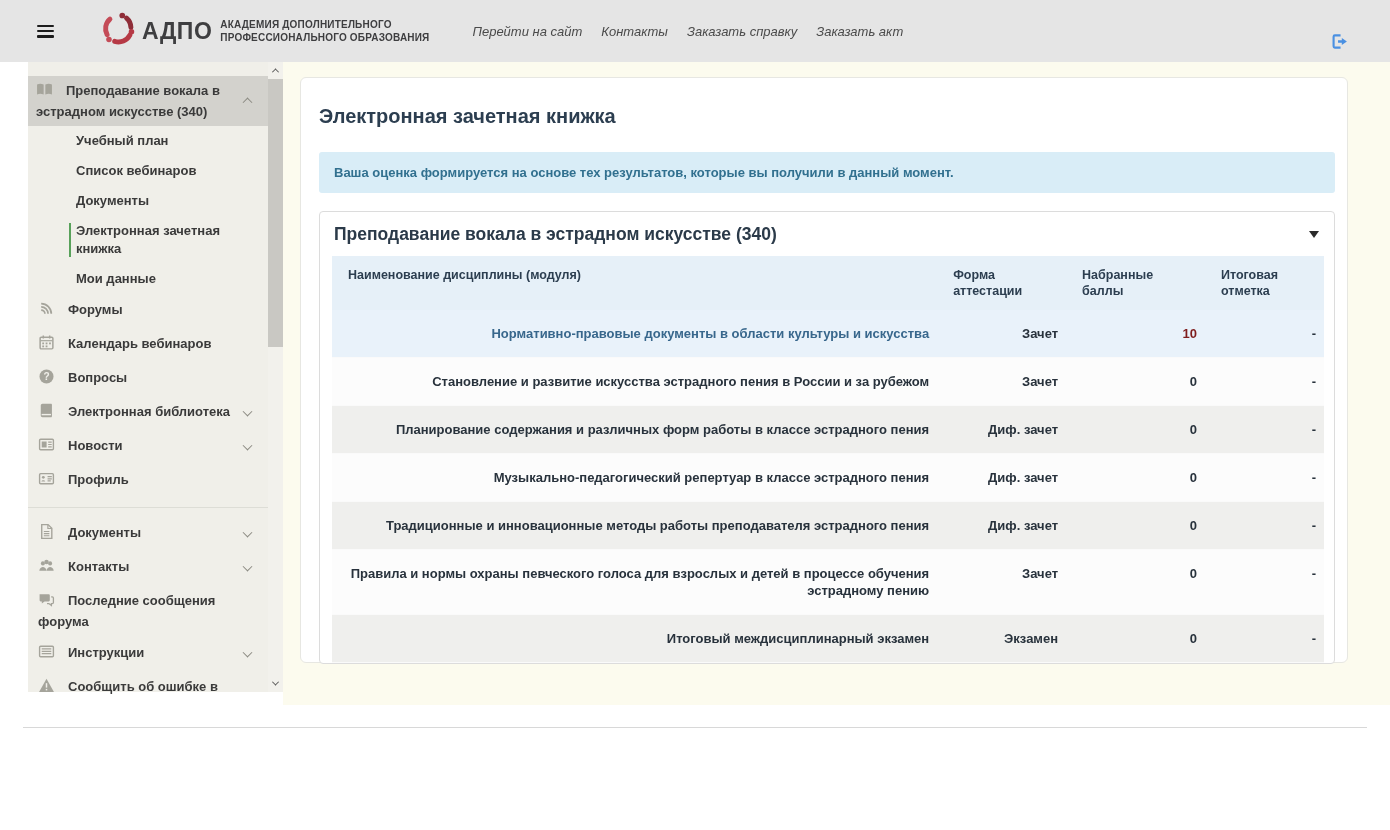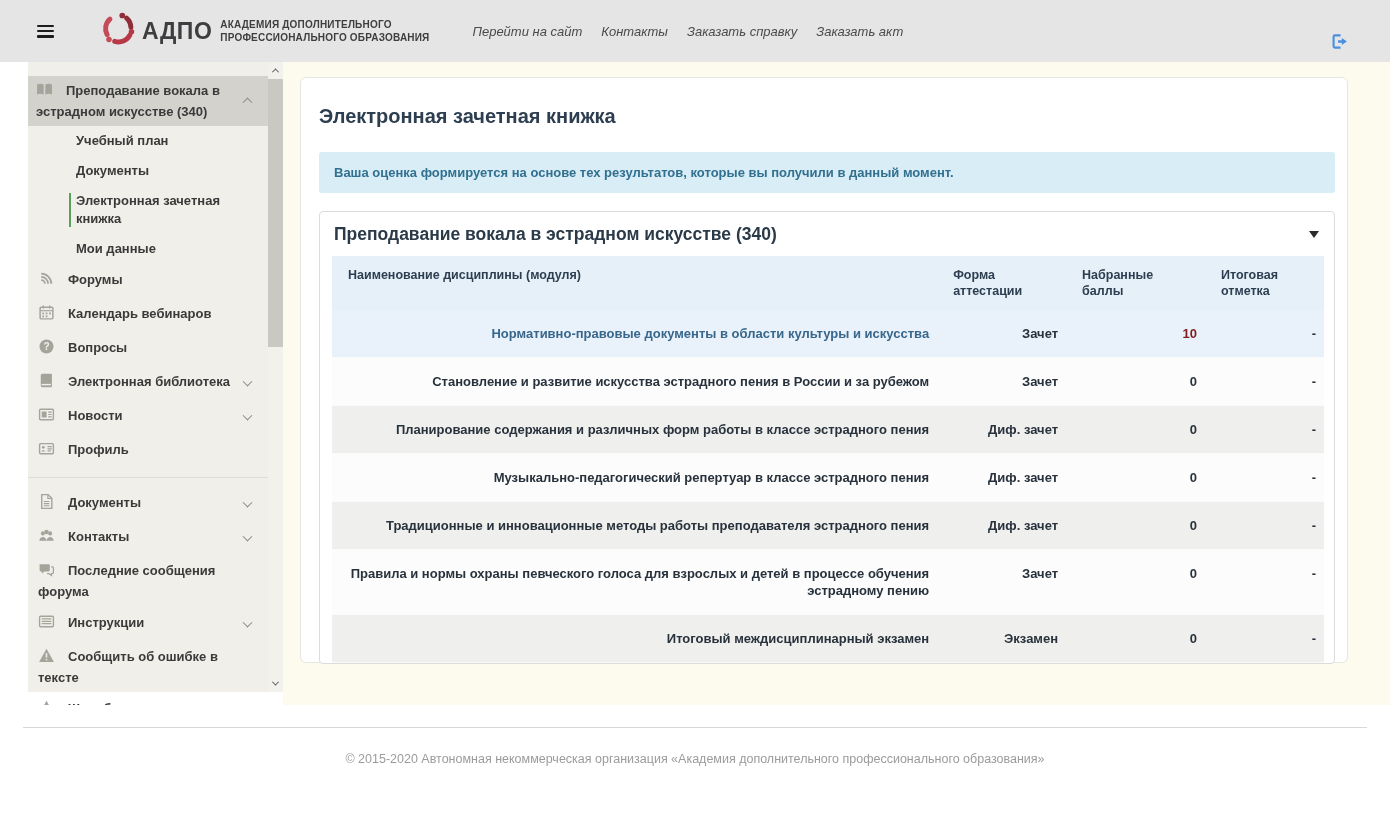--- a/index.html
+++ b/index.html
@@ -119,20 +119,21 @@
     <div class="sb-item sb-program">
       <span class="ic">
         <svg width="17" height="17" viewBox="0 0 16 16" fill="#a5a49b">
           <path d="M1 3.4c2-1.2 4-1.2 6.2 0v9.4c-2.2-1.2-4.2-1.2-6.2 0zM8.8 3.4c2.2-1.2 4.2-1.2 6.2 0v9.4c-2-1.2-4-1.2-6.2 0z"></path>
         </svg>
       </span><span>Преподавание вокала в эстрадном искусстве (340)</span>
       <i class="chev up"></i>
     </div>
 
     <div class="sb-sub"><span>Учебный план</span></div>
+    <div class="sb-sub"><span>Список вебинаров</span></div>
     <div class="sb-sub"><span>Документы</span></div>
     <div class="sb-sub active"><span>Электронная зачетная книжка</span></div>
     <div class="sb-sub"><span>Мои данные</span></div>
 
     <div class="sb-item">
       <span class="ic">
         <svg width="17" height="17" viewBox="0 0 16 16" fill="none" stroke="#a5a49b" stroke-width="1.6">
           <path d="M3 9.5A3.5 3.5 0 0 1 6.5 13"></path>
             <path d="M3 6.5A6.5 6.5 0 0 1 9.5 13"></path>
             <path d="M3 3.5A9.5 9.5 0 0 1 12.5 13"></path>
@@ -346,16 +347,15 @@
               </tr>
             </tbody>
           </table>
         </div>
       </div>
     </div>
   </div>
 
   <div class="footer">
     <div class="footer-line"></div>
-    <div class="footer-text">© 2015-2020 Автономная некоммерческая организация «Академия дополнительного профессионального образования»</div>
   </div>
 
 </div>
 
 </body></html>

